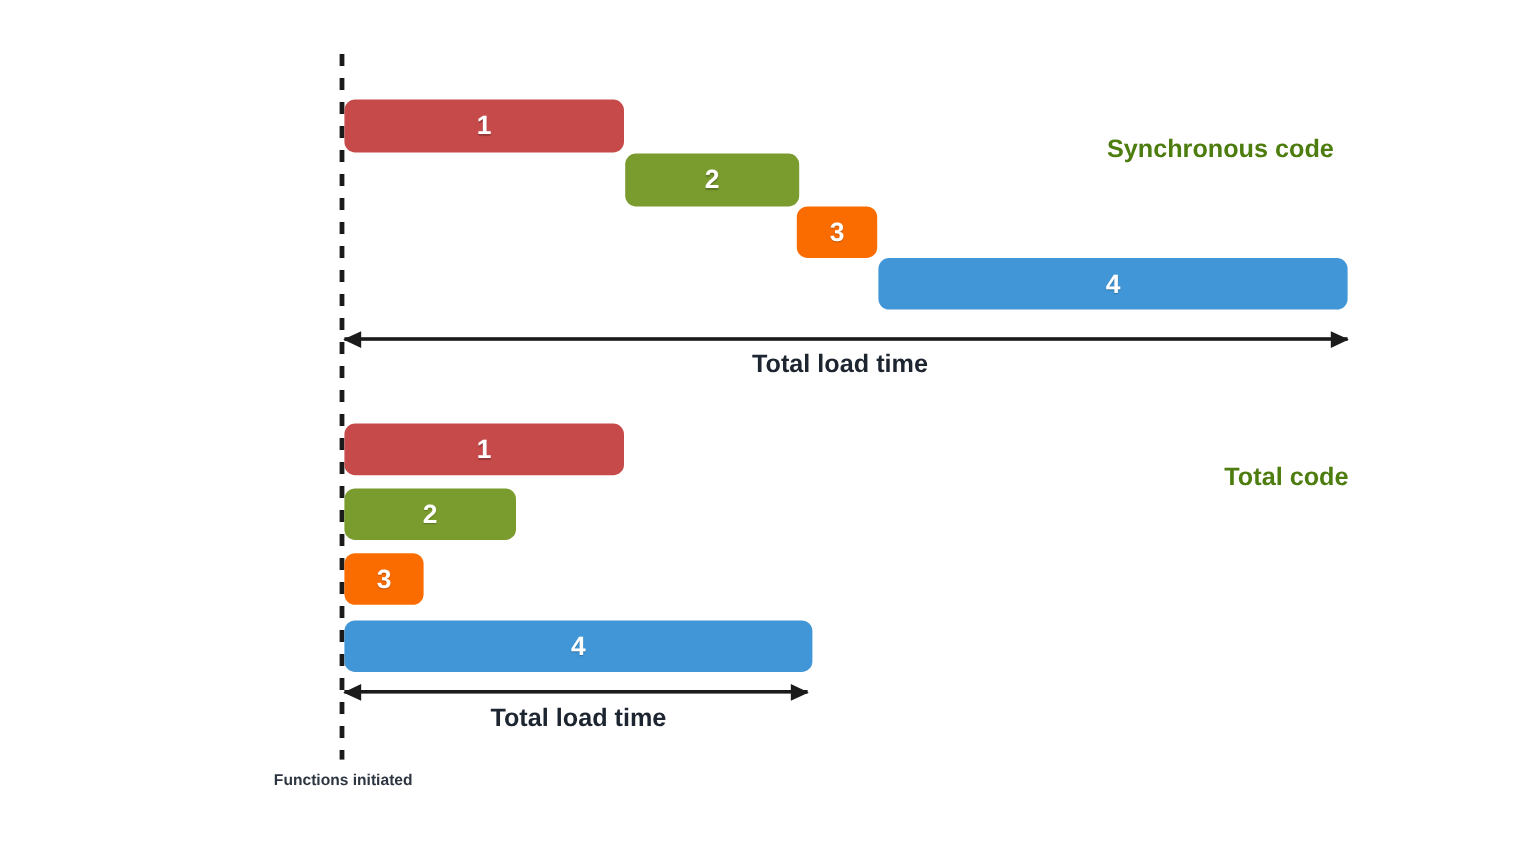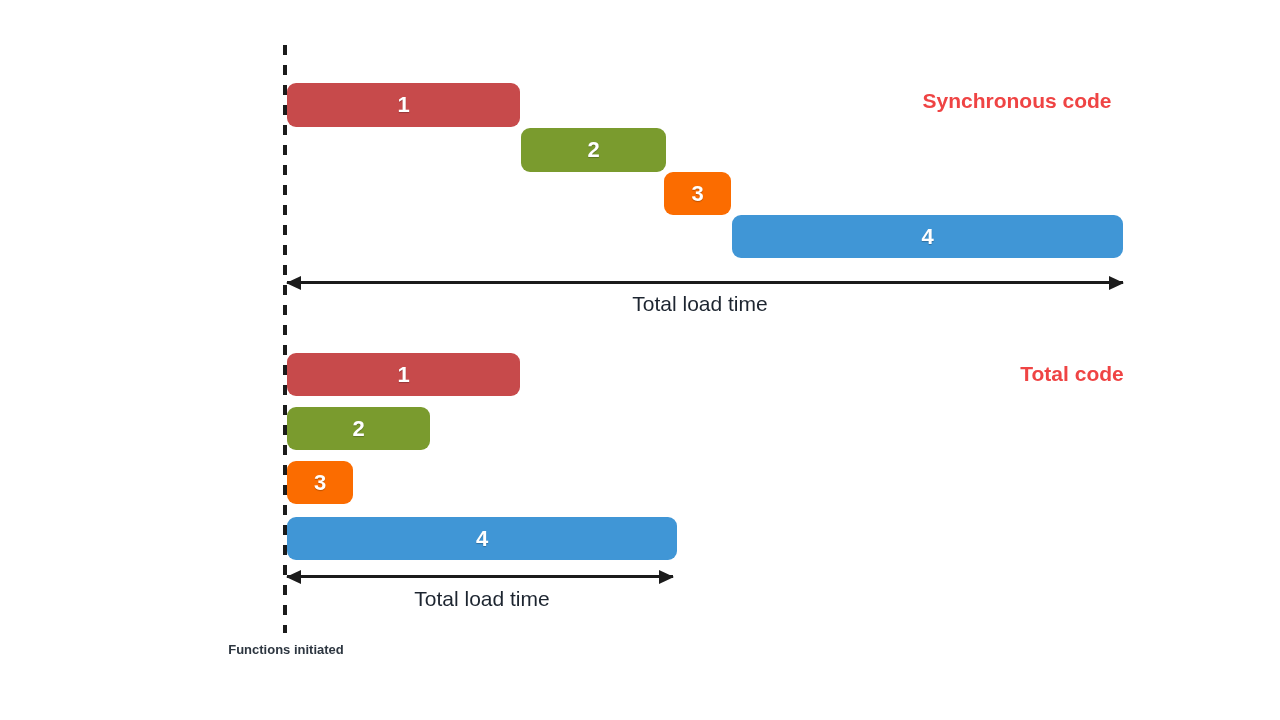--- a/index.html
+++ b/index.html
@@ -56,28 +56,29 @@
     border-top: 7px solid transparent;
     border-bottom: 7px solid transparent;
   }
   .arrow::before { left: -1px;  border-right: 15px solid #1b1b1b; }
   .arrow::after  { right: -1px; border-left: 15px solid #1b1b1b; }
 
   .section-title {
     position: absolute;
     font-weight: bold;
     font-size: 21px;
-    color: #ef4444;
+    color: #4d7c0f;
     white-space: nowrap;
     transform: translateX(-50%);
+    margin-top: 24px;
   }
 
   .arrow-label {
     position: absolute;
-    font-weight: normal;
+    font-weight: bold;
     font-size: 21px;
     color: #1d2530;
     white-space: nowrap;
     transform: translateX(-50%);
   }
 
   .axis-label {
     position: absolute;
     font-weight: bold;
     font-size: 13px;

